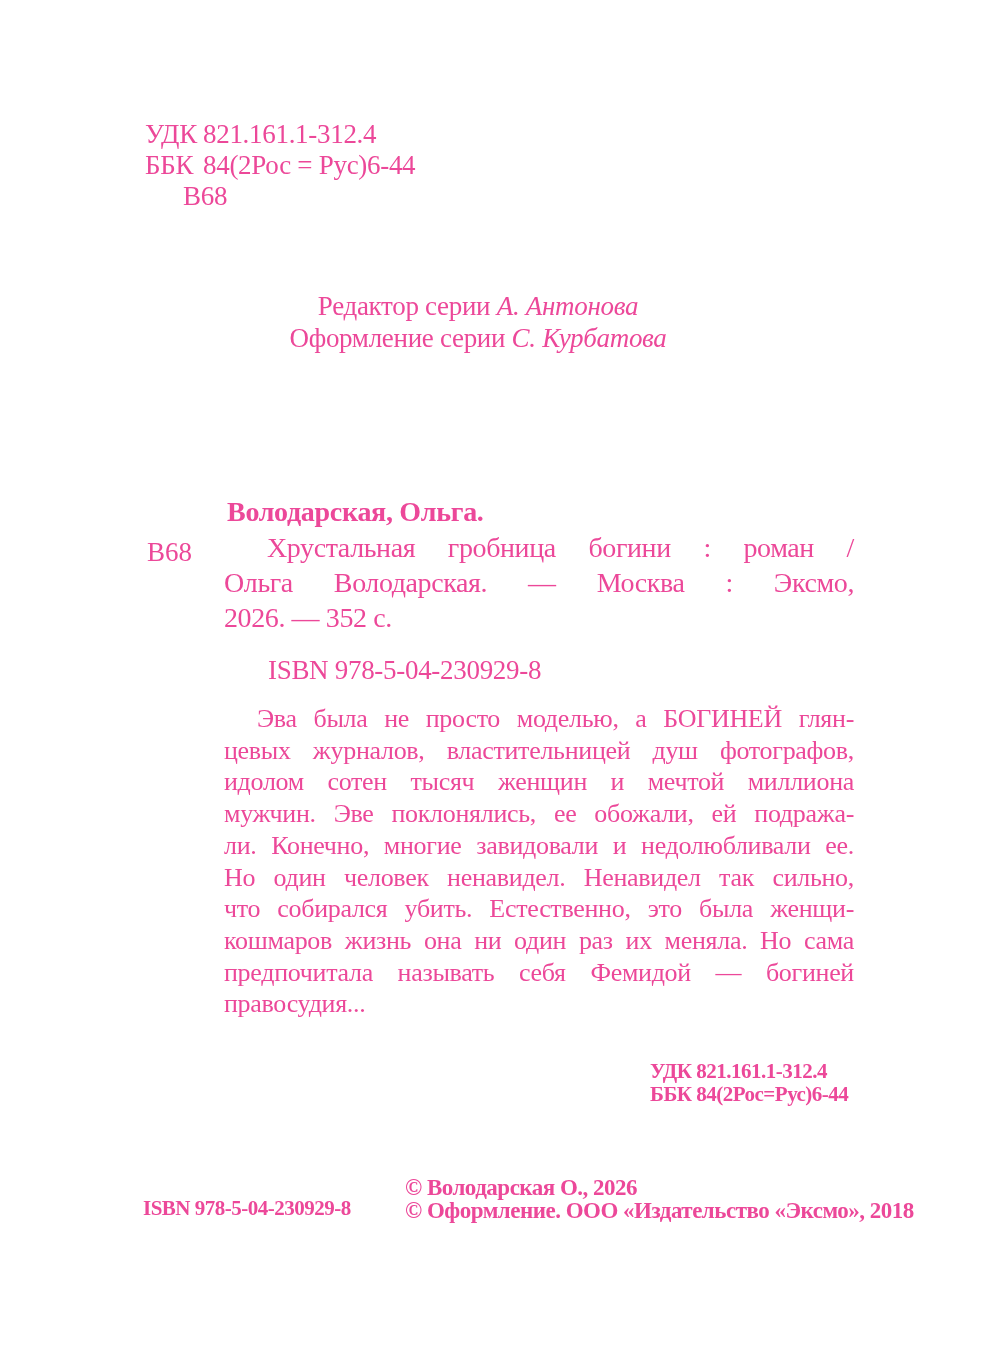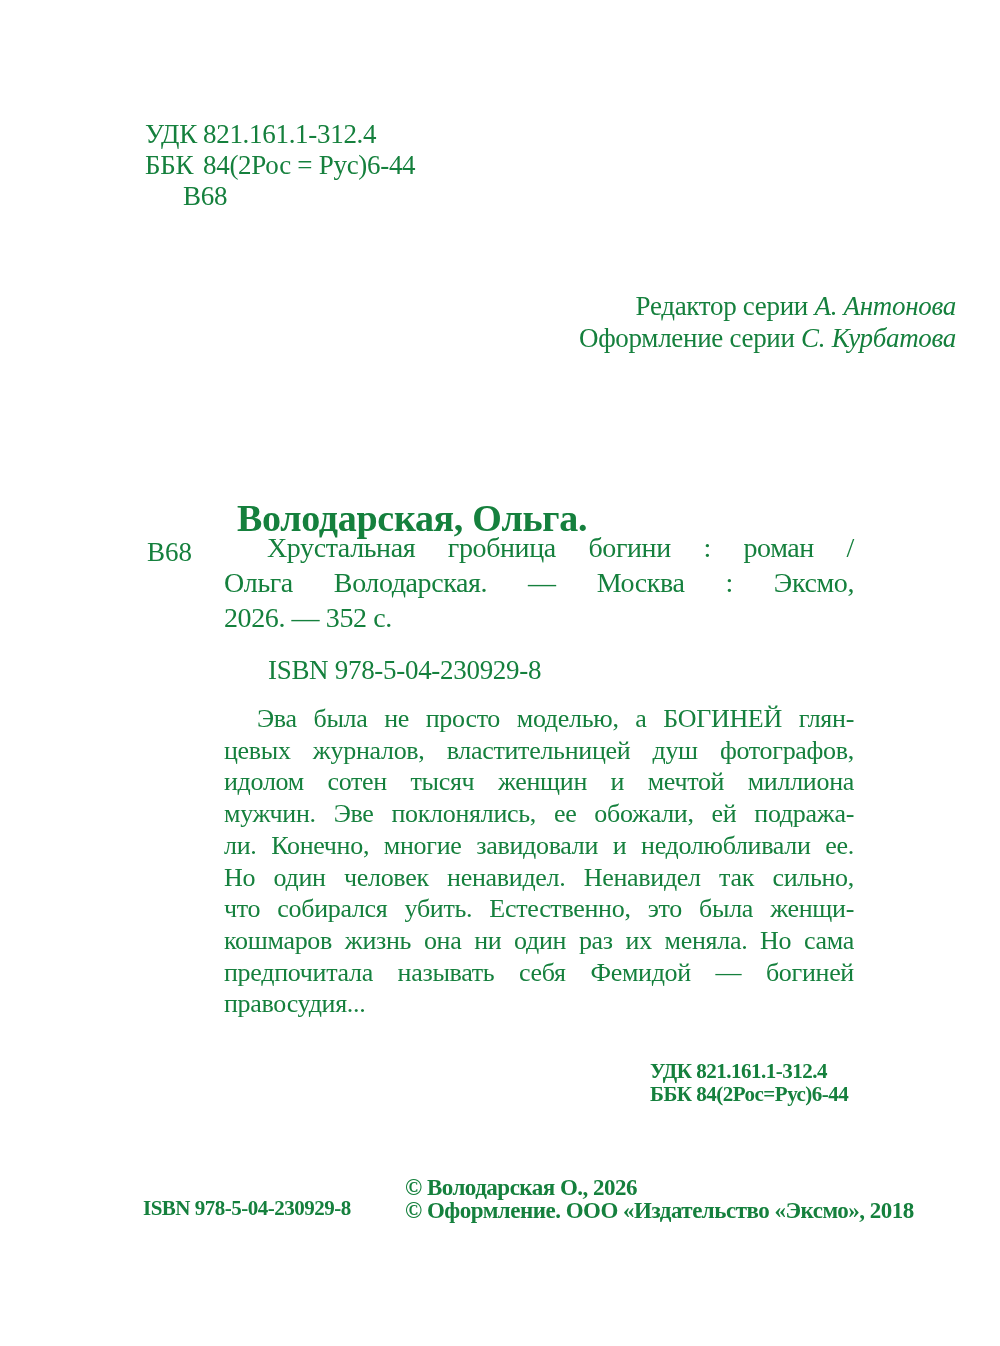--- a/index.html
+++ b/index.html
@@ -5,21 +5,21 @@
   html, body {
     margin: 0;
     padding: 0;
     background: #ffffff;
   }
   .page {
     position: relative;
     width: 1000px;
     height: 1346px;
     background: #ffffff;
-    color: #15803d;
+    color: #ec4899;
     font-family: "Liberation Serif", "DejaVu Serif", serif;
     overflow: hidden;
   }
 
   
   .top-codes {
     position: absolute;
     left: 145px;
     top: 119px;
     font-size: 27px;
@@ -34,35 +34,35 @@
   .code-sign-row {
     margin-left: 38px;
   }
 
   
   .series {
     position: absolute;
     left: 0;
     top: 291px;
     width: 956px;
-    text-align: right;
+    text-align: center;
     font-size: 27px;
     line-height: 31.5px;
     letter-spacing: -0.3px;
   }
   .series .name {
     font-style: italic;
   }
 
   
   .author-heading {
     position: absolute;
-    left: 237px;
+    left: 227px;
     top: 496px;
-    font-size: 38px;
+    font-size: 28px;
     font-weight: bold;
     letter-spacing: -0.3px;
   }
   .bib-sign {
     position: absolute;
     left: 147px;
     top: 537px;
     font-size: 27px;
   }
   .bib {

